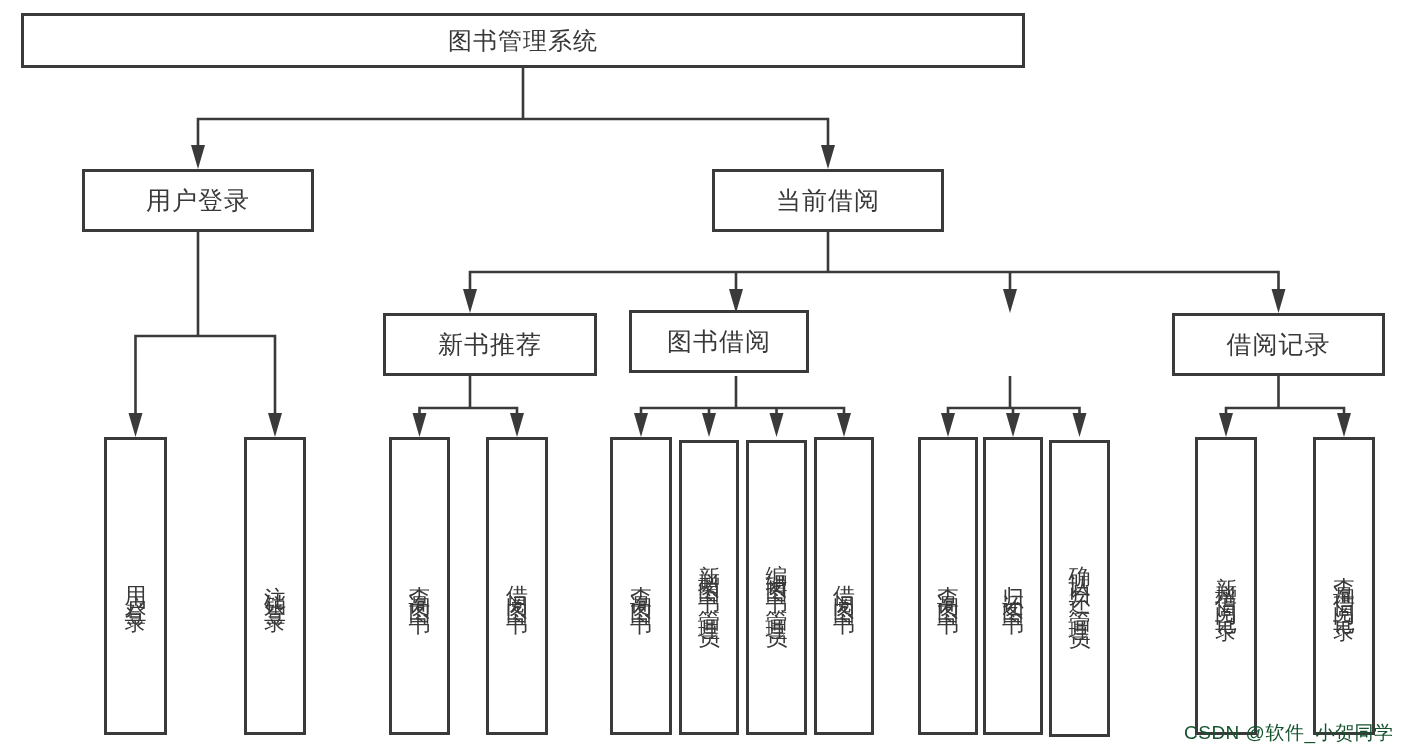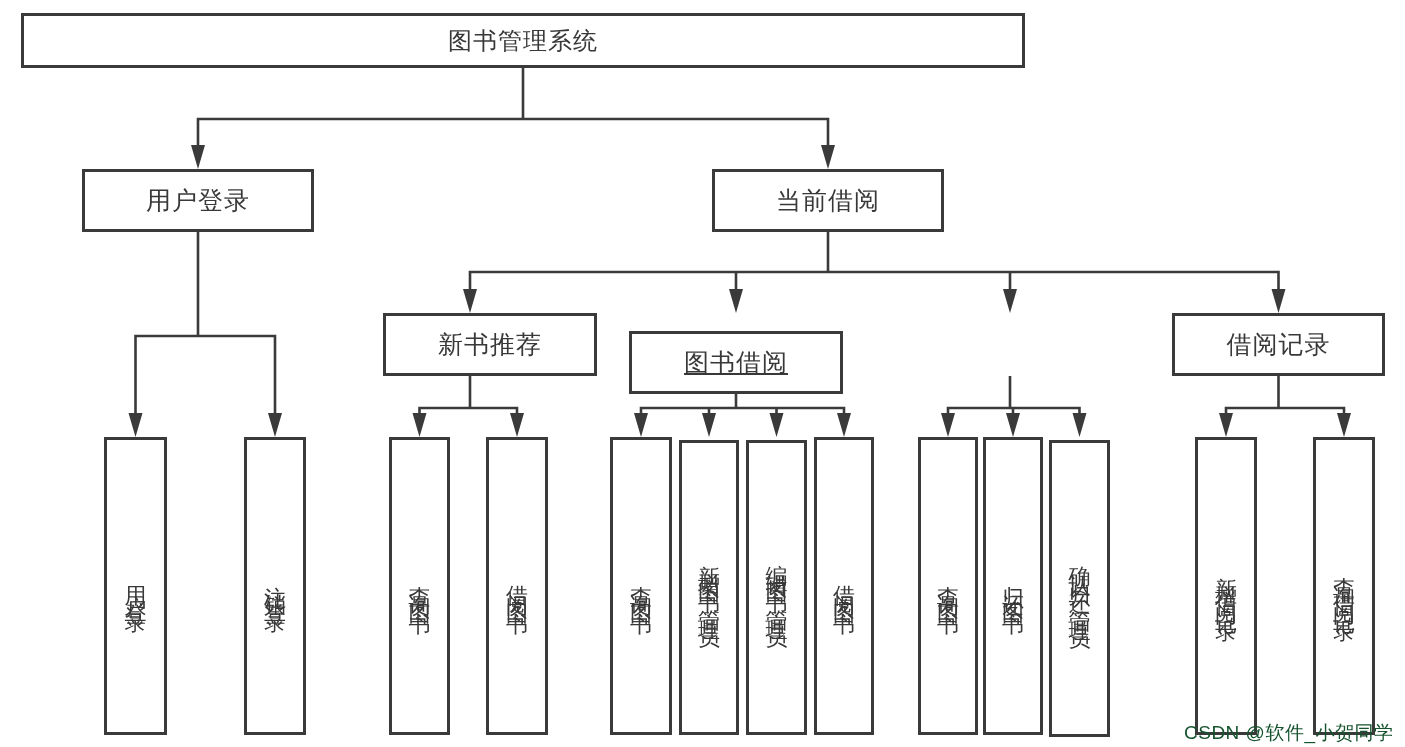--- a/index.html
+++ b/index.html
@@ -88,21 +88,21 @@
   <div class="node node-h" style="left:82px;top:169px;width:232px;height:63px;">
     <span>用户登录</span>
   </div>
   <div class="node node-h" style="left:712px;top:169px;width:232px;height:63px;">
     <span>当前借阅</span>
   </div>
 
   <div class="node node-h" style="left:363px;top:313px;width:214px;height:63px;margin-left:20px;">
     <span>新书推荐</span>
   </div>
-  <div class="node node-h" style="left:629px;top:331px;width:214px;height:63px;text-decoration:underline;">
+  <div class="node node-h" style="left:629px;top:310px;width:180px;height:63px;">
     <span>图书借阅</span>
   </div>
   <div class="node node-h" style="left:1172px;top:313px;width:213px;height:63px;">
     <span>借阅记录</span>
   </div>
 
   <div class="node node-v" style="left:104px;top:437px;width:63px;height:298px;">
     <span>用户登录</span>
   </div>
   <div class="node node-v" style="left:244px;top:437px;width:62px;height:298px;">

